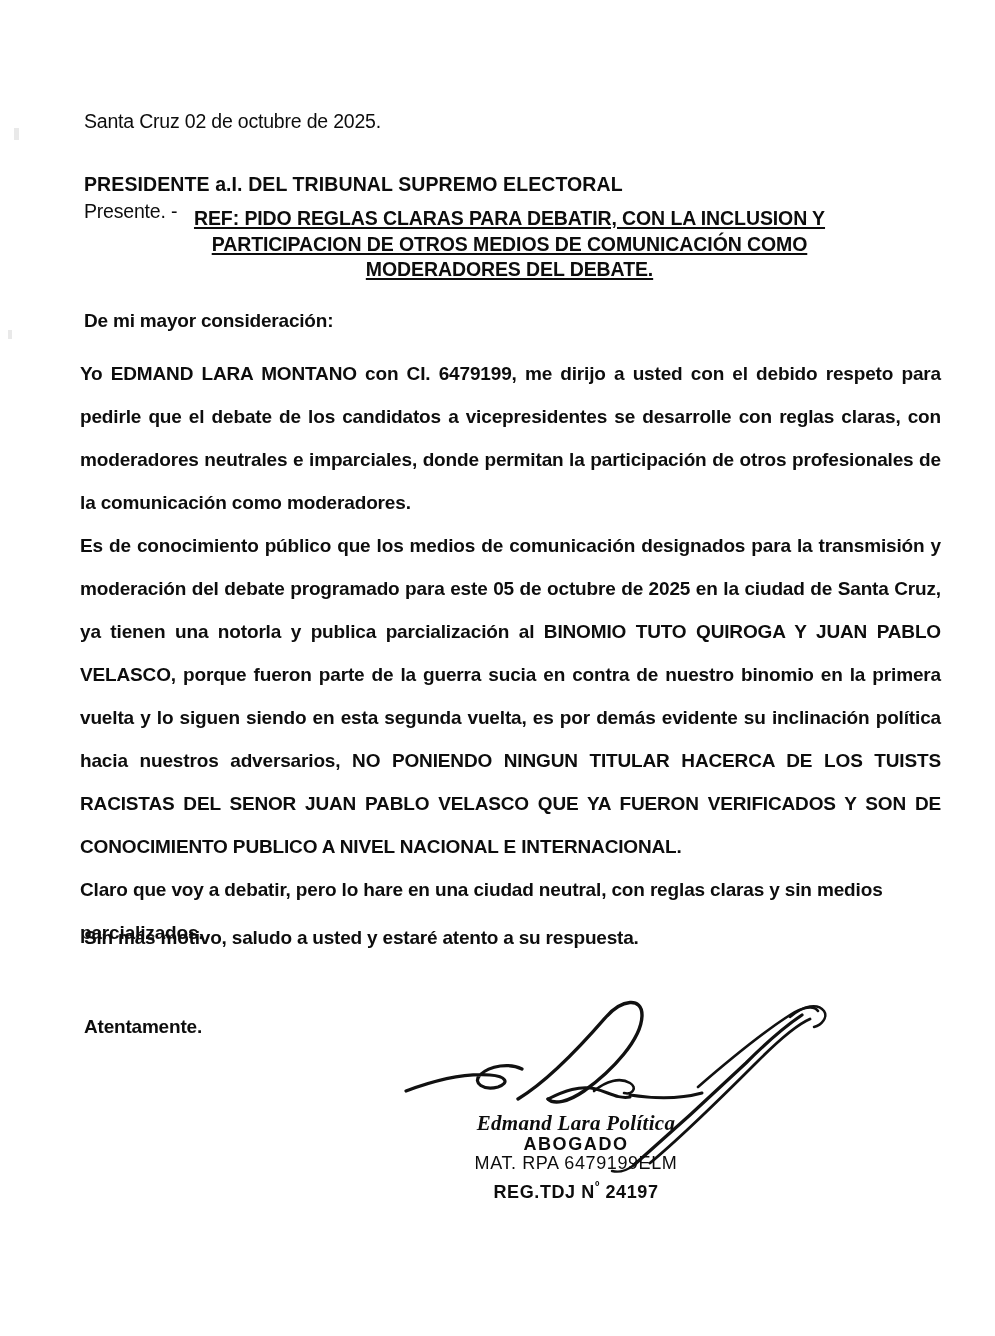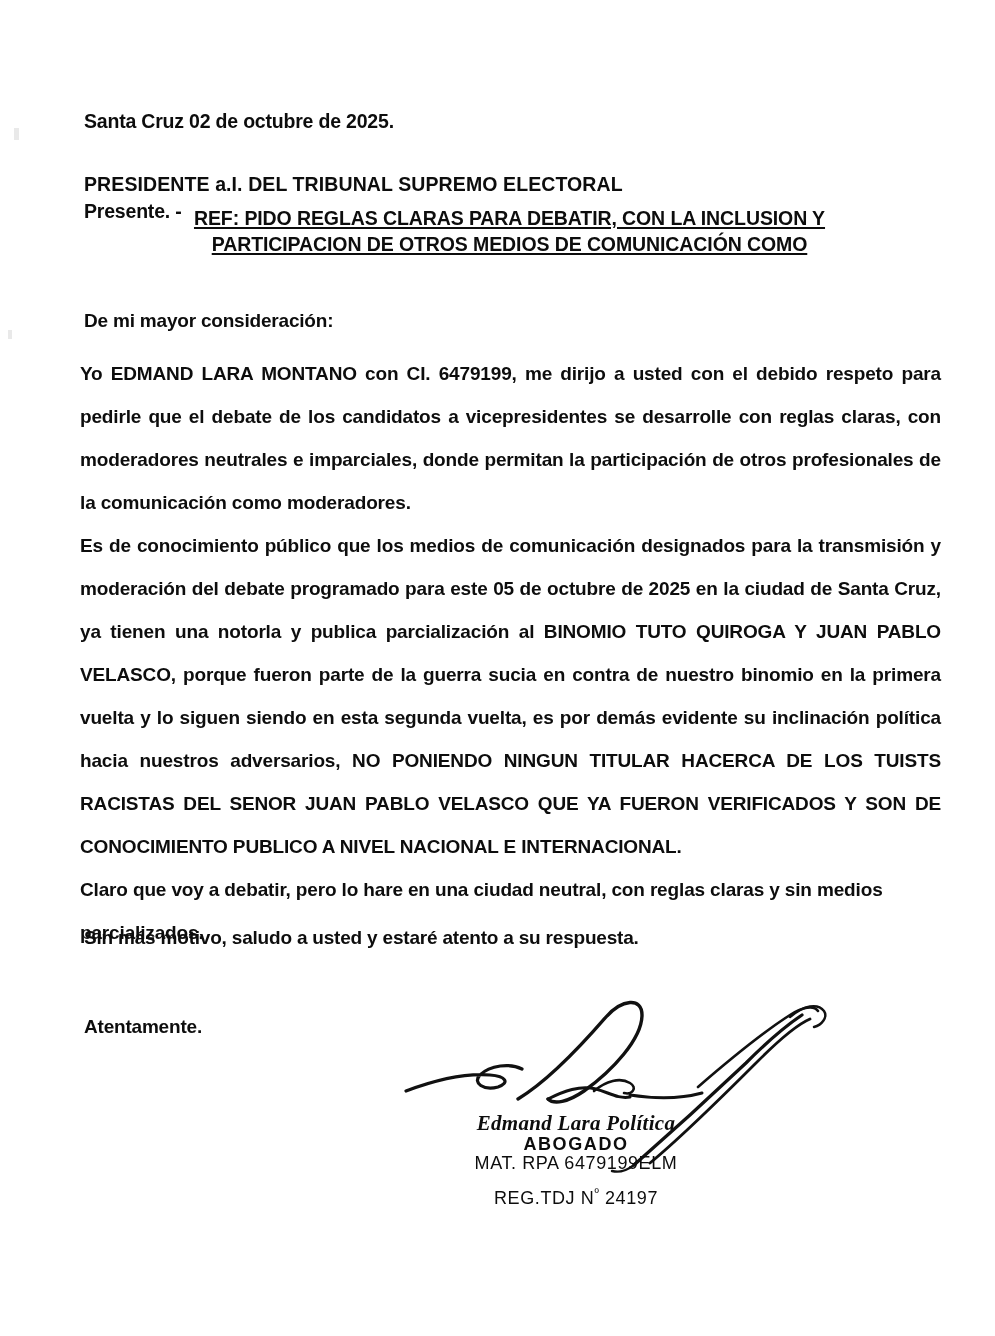--- a/index.html
+++ b/index.html
@@ -29,23 +29,23 @@
   .header{
     position:absolute;
     left:84px; top:108px;
     width:860px;
   }
   .header .line{
     font-size:19.5px;
     line-height:27px;
     white-space:nowrap;
   }
-  .header .l1{font-weight:700;}
+  .header .l1{font-weight:400;}
   .header .l2{font-weight:700;letter-spacing:0.1px;margin-top:36px;}
-  .header .l3{font-weight:700;}
+  .header .l3{font-weight:400;}
 
   
   .ref-block{
     position:absolute;
     left:143px; top:206px;
     width:733px;
     text-align:center;
   }
   .ref-block .ref-line{
     font-size:19.5px;
@@ -137,23 +137,23 @@
     margin-top:1px;
   }
   .stamp .s-mat{
     font-size:18px;
     font-weight:400;
     letter-spacing:0.6px;
     margin-top:1px;
   }
   .stamp .s-reg{
     font-size:18px;
-    font-weight:400;
+    font-weight:700;
     letter-spacing:0.6px;
-    margin-top:15px;
+    margin-top:9px;
   }
   .stamp .s-reg sup{font-size:12px;}
 
   
   .speck{
     position:absolute;
     background:#e9e9e9;
     pointer-events:none;
   }
 </style>
@@ -167,20 +167,21 @@
 
   <div class="header doc-text">
     <div class="line l1">Santa Cruz 02 de octubre de 2025.</div>
     <div class="line l2">PRESIDENTE a.I. DEL TRIBUNAL SUPREMO ELECTORAL</div>
     <div class="line l3">Presente. -</div>
   </div>
 
   <div class="ref-block doc-text">
     <div class="ref-line"><span>REF: PIDO REGLAS CLARAS PARA DEBATIR, CON LA INCLUSION Y</span></div>
     <div class="ref-line"><span>PARTICIPACION DE OTROS MEDIOS DE COMUNICACIÓN COMO</span></div>
+    <div class="ref-line"><span>MODERADORES DEL DEBATE.</span></div>
   </div>
 
   <div class="salutation doc-text">De mi mayor consideración:</div>
 
   <div class="body-area">
 
     <p class="para doc-text"><b>Yo EDMAND LARA MONTANO con CI. 6479199,</b><span> me dirijo a usted con el debido respeto para pedirle que el debate de los candidatos a vicepresidentes se desarrolle con reglas claras, con moderadores neutrales e imparciales, donde permitan la participación de otros profesionales de la comunicación como moderadores.</span></p>
 
     <p class="para doc-text">Es de conocimiento público que los medios de comunicación designados para la transmisión y moderación del debate programado para este 05 de octubre de 2025 en la ciudad de Santa Cruz, ya tienen una notorla y publica parcialización al BINOMIO TUTO QUIROGA Y JUAN PABLO VELASCO, porque fueron parte de la guerra sucia en contra de nuestro binomio en la primera vuelta y lo siguen siendo en esta segunda vuelta, es por demás evidente su inclinación política hacia nuestros adversarios, NO PONIENDO NINGUN TITULAR HACERCA DE LOS TUISTS RACISTAS DEL SENOR JUAN PABLO VELASCO QUE YA FUERON VERIFICADOS Y SON DE CONOCIMIENTO PUBLICO A NIVEL NACIONAL E INTERNACIONAL.</p>
 

